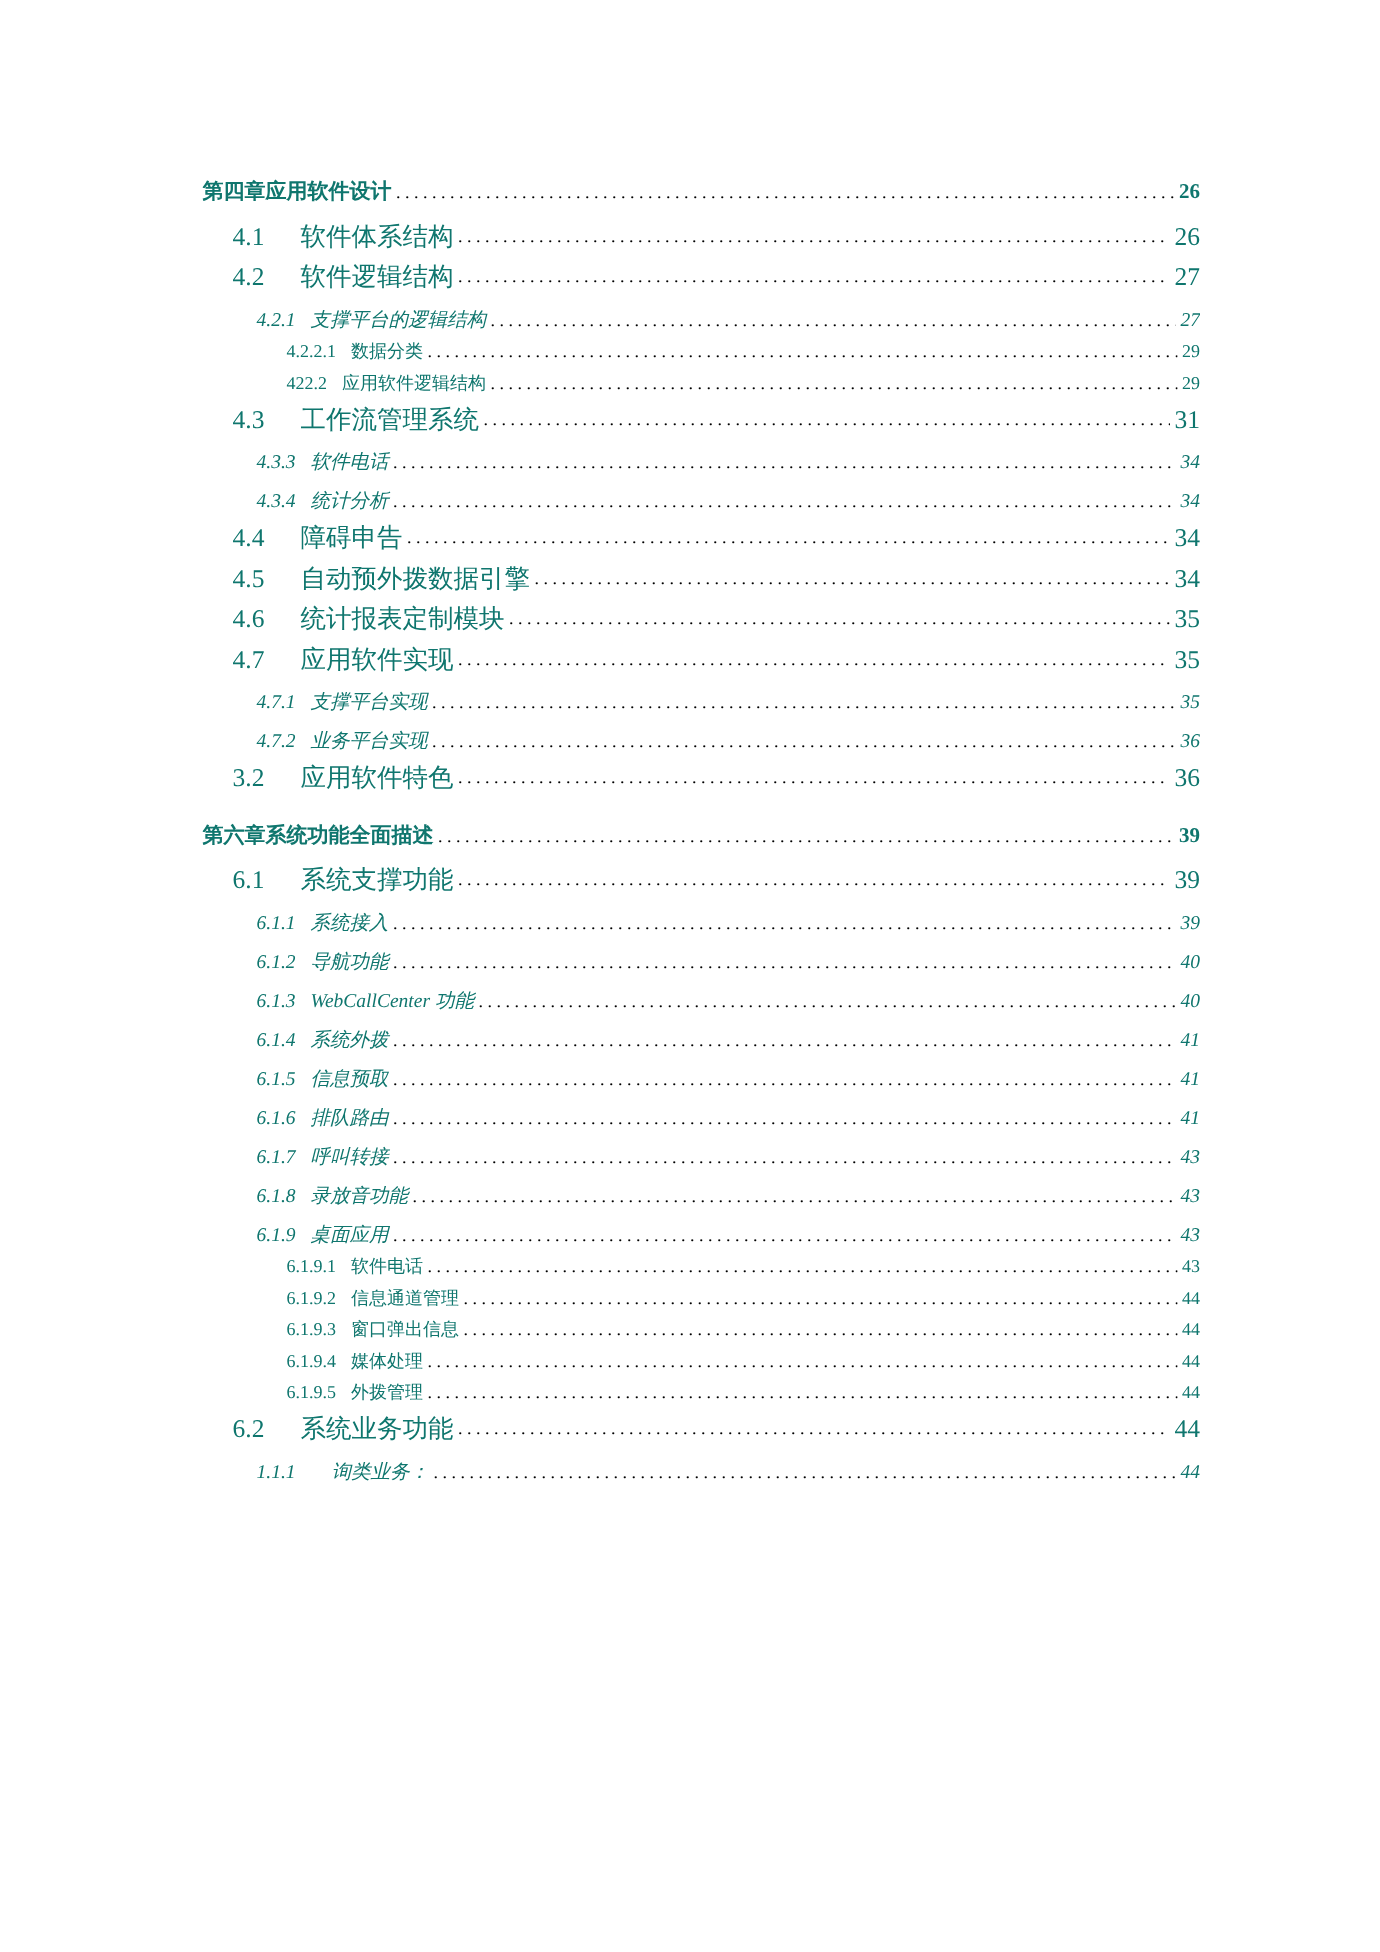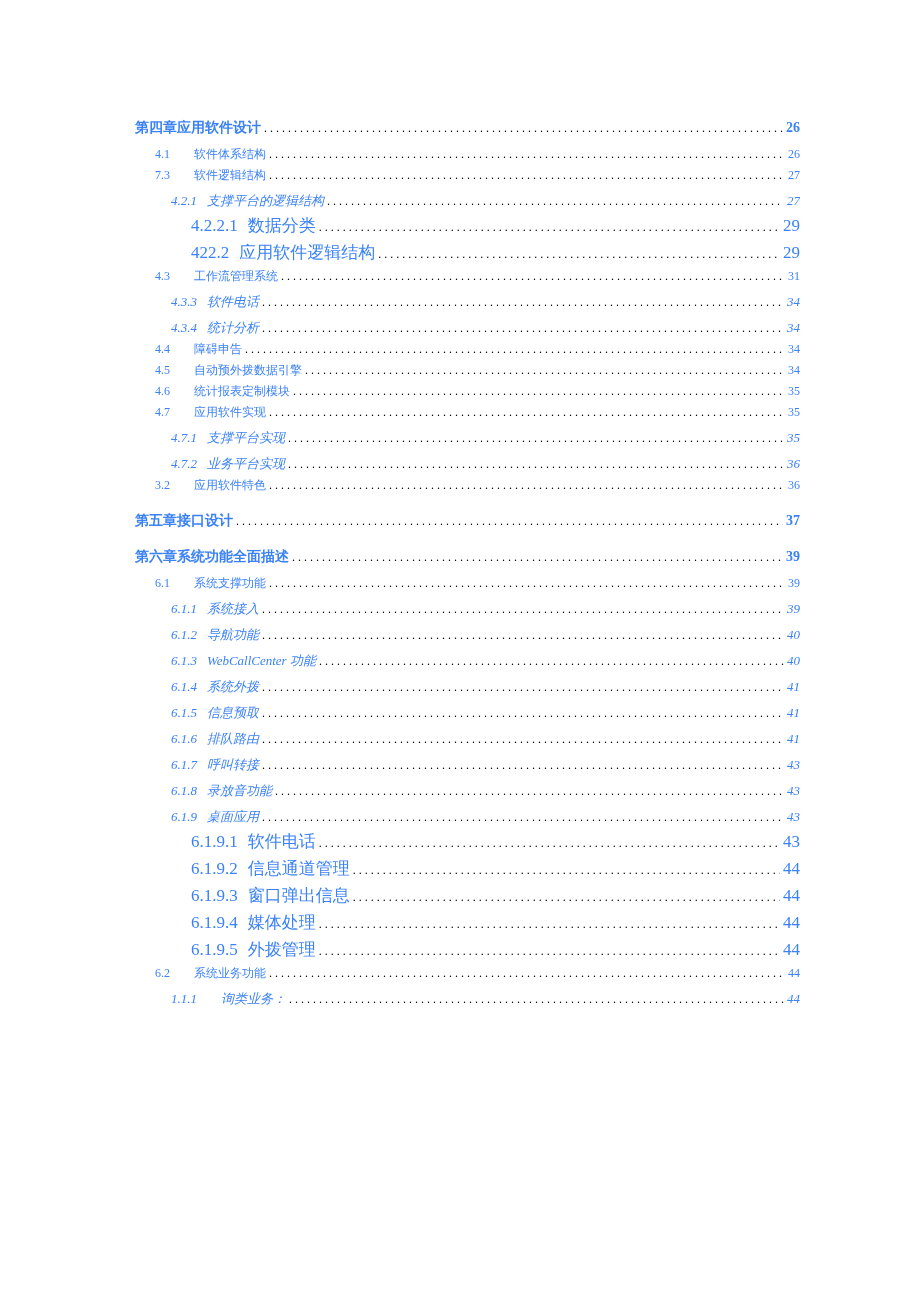--- a/index.html
+++ b/index.html
@@ -7,21 +7,21 @@
     padding: 0;
     background: #fff;
     width: 920px;
   }
   .page {
     box-sizing: border-box;
     width: 920px;
     min-height: 1301px;
     padding: 110px 120px 90px 135px;
     font-family: "SimSun", "宋体", serif;
-    color: #3b82f6;
+    color: #0f766e;
   }
   .toc-line {
     display: flex;
     align-items: baseline;
     white-space: nowrap;
     overflow: hidden;
   }
   .title-part {
     flex: 0 0 auto;
     padding-right: 3px;
@@ -41,23 +41,23 @@
   .dots::before {
     content: "..............................................................................................................................................................................................................";
   }
   .page-num {
     flex: 0 0 auto;
     padding-left: 3px;
     text-align: right;
   }
   
   .lvl0 { font-size: 14px; font-weight: bold; margin-top: 9px; margin-bottom: 9px; padding-left: 0; }
-  .lvl1 { font-size: 12px; margin-top: 4px; margin-bottom: 4px; padding-left: 20px; }
+  .lvl1 { font-size: 17px; margin-top: 4px; margin-bottom: 4px; padding-left: 20px; align-items: center; }
   .lvl2 { font-size: 13px; font-style: italic; margin-top: 8px; margin-bottom: 4px; padding-left: 36px; }
-  .lvl3 { font-size: 17px; margin-top: 4px; margin-bottom: 4px; padding-left: 56px; }
+  .lvl3 { font-size: 12px; margin-top: 4px; margin-bottom: 4px; padding-left: 56px; }
   .lvl0 .page-num { font-weight: bold; }
   .lvl2 .page-num { font-style: italic; }
 
   .gap-large { margin-top: 18px; }
 
   .num { }
   .txt { }
   .sp1 { display:inline-block; width:10px; }
   .sp2 { display:inline-block; width:24px; }
 </style>
@@ -70,21 +70,21 @@
         <span class="title-part"><span class="num">第四章</span><span class="txt">应用软件设计</span></span>
         <span class="dots"></span>
         <span class="page-num">26</span>
       </div>
       <div class="toc-line lvl1">
         <span class="title-part"><span class="num">4.1</span><span class="sp2"></span><span class="txt">软件体系结构</span></span>
         <span class="dots"></span>
         <span class="page-num">26</span>
       </div>
       <div class="toc-line lvl1">
-        <span class="title-part"><span class="num">7.3</span><span class="sp2"></span><span class="txt">软件逻辑结构</span></span>
+        <span class="title-part"><span class="num">4.2</span><span class="sp2"></span><span class="txt">软件逻辑结构</span></span>
         <span class="dots"></span>
         <span class="page-num">27</span>
       </div>
       <div class="toc-line lvl2">
         <span class="title-part"><span class="num">4.2.1</span><span class="sp1"></span><span class="txt">支撑平台的逻辑结构</span></span>
         <span class="dots"></span>
         <span class="page-num">27</span>
       </div>
       <div class="toc-line lvl3">
         <span class="title-part"><span class="num">4.2.2.1</span><span class="sp1"></span><span class="txt">数据分类</span></span>
@@ -138,25 +138,20 @@
       </div>
       <div class="toc-line lvl2">
         <span class="title-part"><span class="num">4.7.2</span><span class="sp1"></span><span class="txt">业务平台实现</span></span>
         <span class="dots"></span>
         <span class="page-num">36</span>
       </div>
       <div class="toc-line lvl1">
         <span class="title-part"><span class="num">3.2</span><span class="sp2"></span><span class="txt">应用软件特色</span></span>
         <span class="dots"></span>
         <span class="page-num">36</span>
-      </div>
-      <div class="toc-line lvl0 gap-large">
-        <span class="title-part"><span class="num">第五章</span><span class="txt">接口设计</span></span>
-        <span class="dots"></span>
-        <span class="page-num">37</span>
       </div>
       <div class="toc-line lvl0 gap-large">
         <span class="title-part"><span class="num">第六章</span><span class="txt">系统功能全面描述</span></span>
         <span class="dots"></span>
         <span class="page-num">39</span>
       </div>
       <div class="toc-line lvl1">
         <span class="title-part"><span class="num">6.1</span><span class="sp2"></span><span class="txt">系统支撑功能</span></span>
         <span class="dots"></span>
         <span class="page-num">39</span>

